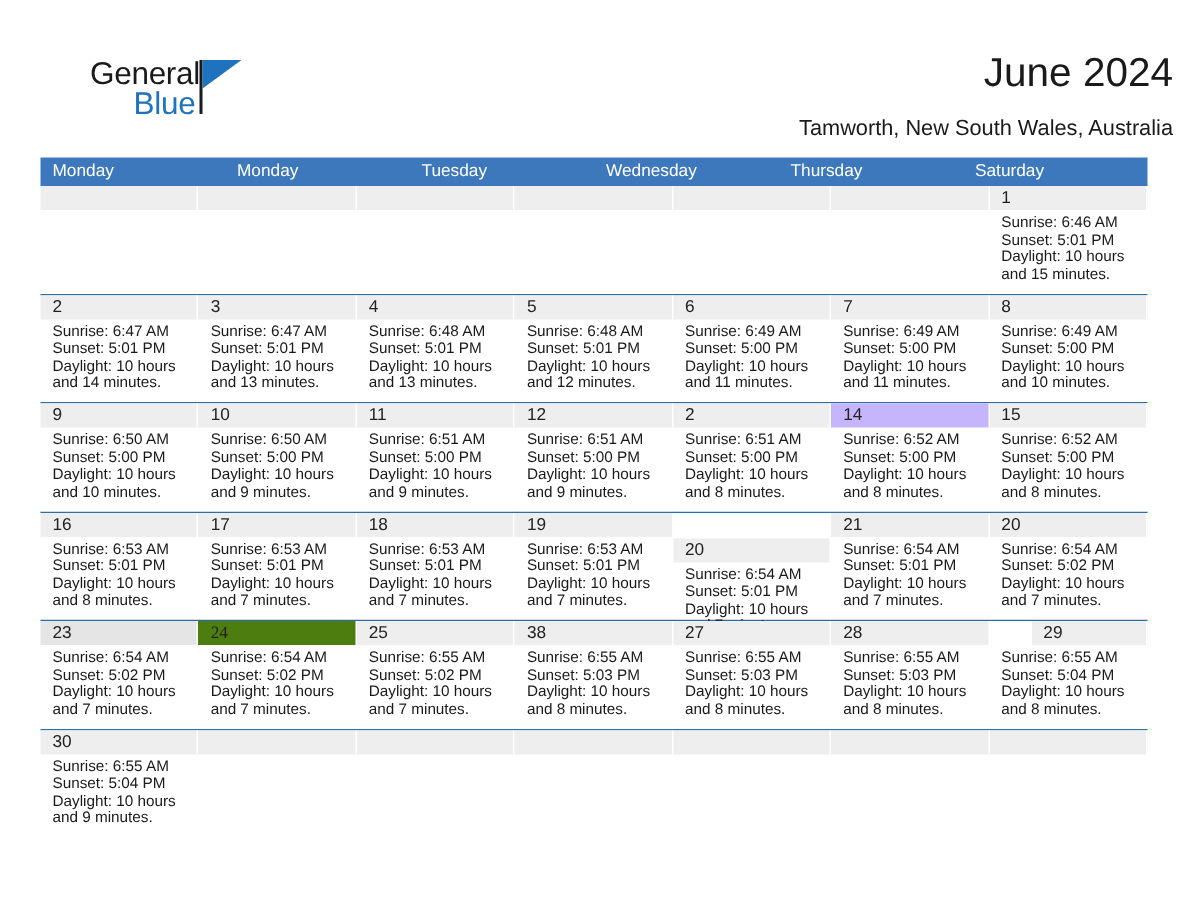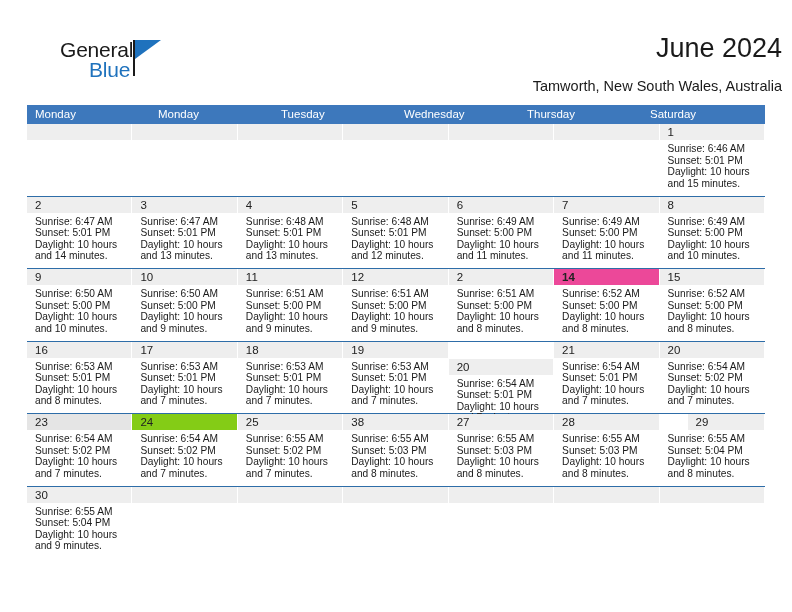--- a/index.html
+++ b/index.html
@@ -323,21 +323,21 @@
           <div class="cell">
             <div class="daynum" style="background: rgb(238, 238, 238);">2</div>
             <div class="info">
               <div>Sunrise: 6:51 AM</div>
               <div>Sunset: 5:00 PM</div>
               <div>Daylight: 10 hours</div>
               <div>and 8 minutes.</div>
             </div>
           </div>
           <div class="cell">
-            <div class="daynum" style="background: #ec4899; font-weight: bold;">14</div>
+            <div class="daynum" style="background: #c4b5fd;">14</div>
             <div class="info">
               <div>Sunrise: 6:52 AM</div>
               <div>Sunset: 5:00 PM</div>
               <div>Daylight: 10 hours</div>
               <div>and 8 minutes.</div>
             </div>
           </div>
           <div class="cell">
             <div class="daynum" style="background: rgb(238, 238, 238);">15</div>
             <div class="info">
@@ -417,21 +417,21 @@
           <div class="cell">
             <div class="daynum" style="background: #e5e5e5;">23</div>
             <div class="info">
               <div>Sunrise: 6:54 AM</div>
               <div>Sunset: 5:02 PM</div>
               <div>Daylight: 10 hours</div>
               <div>and 7 minutes.</div>
             </div>
           </div>
           <div class="cell">
-            <div class="daynum" style="background: #84cc16;">24</div>
+            <div class="daynum" style="background: #4d7c0f; font-family: Liberation Serif, serif;">24</div>
             <div class="info">
               <div>Sunrise: 6:54 AM</div>
               <div>Sunset: 5:02 PM</div>
               <div>Daylight: 10 hours</div>
               <div>and 7 minutes.</div>
             </div>
           </div>
           <div class="cell">
             <div class="daynum" style="background: rgb(238, 238, 238);">25</div>
             <div class="info">

